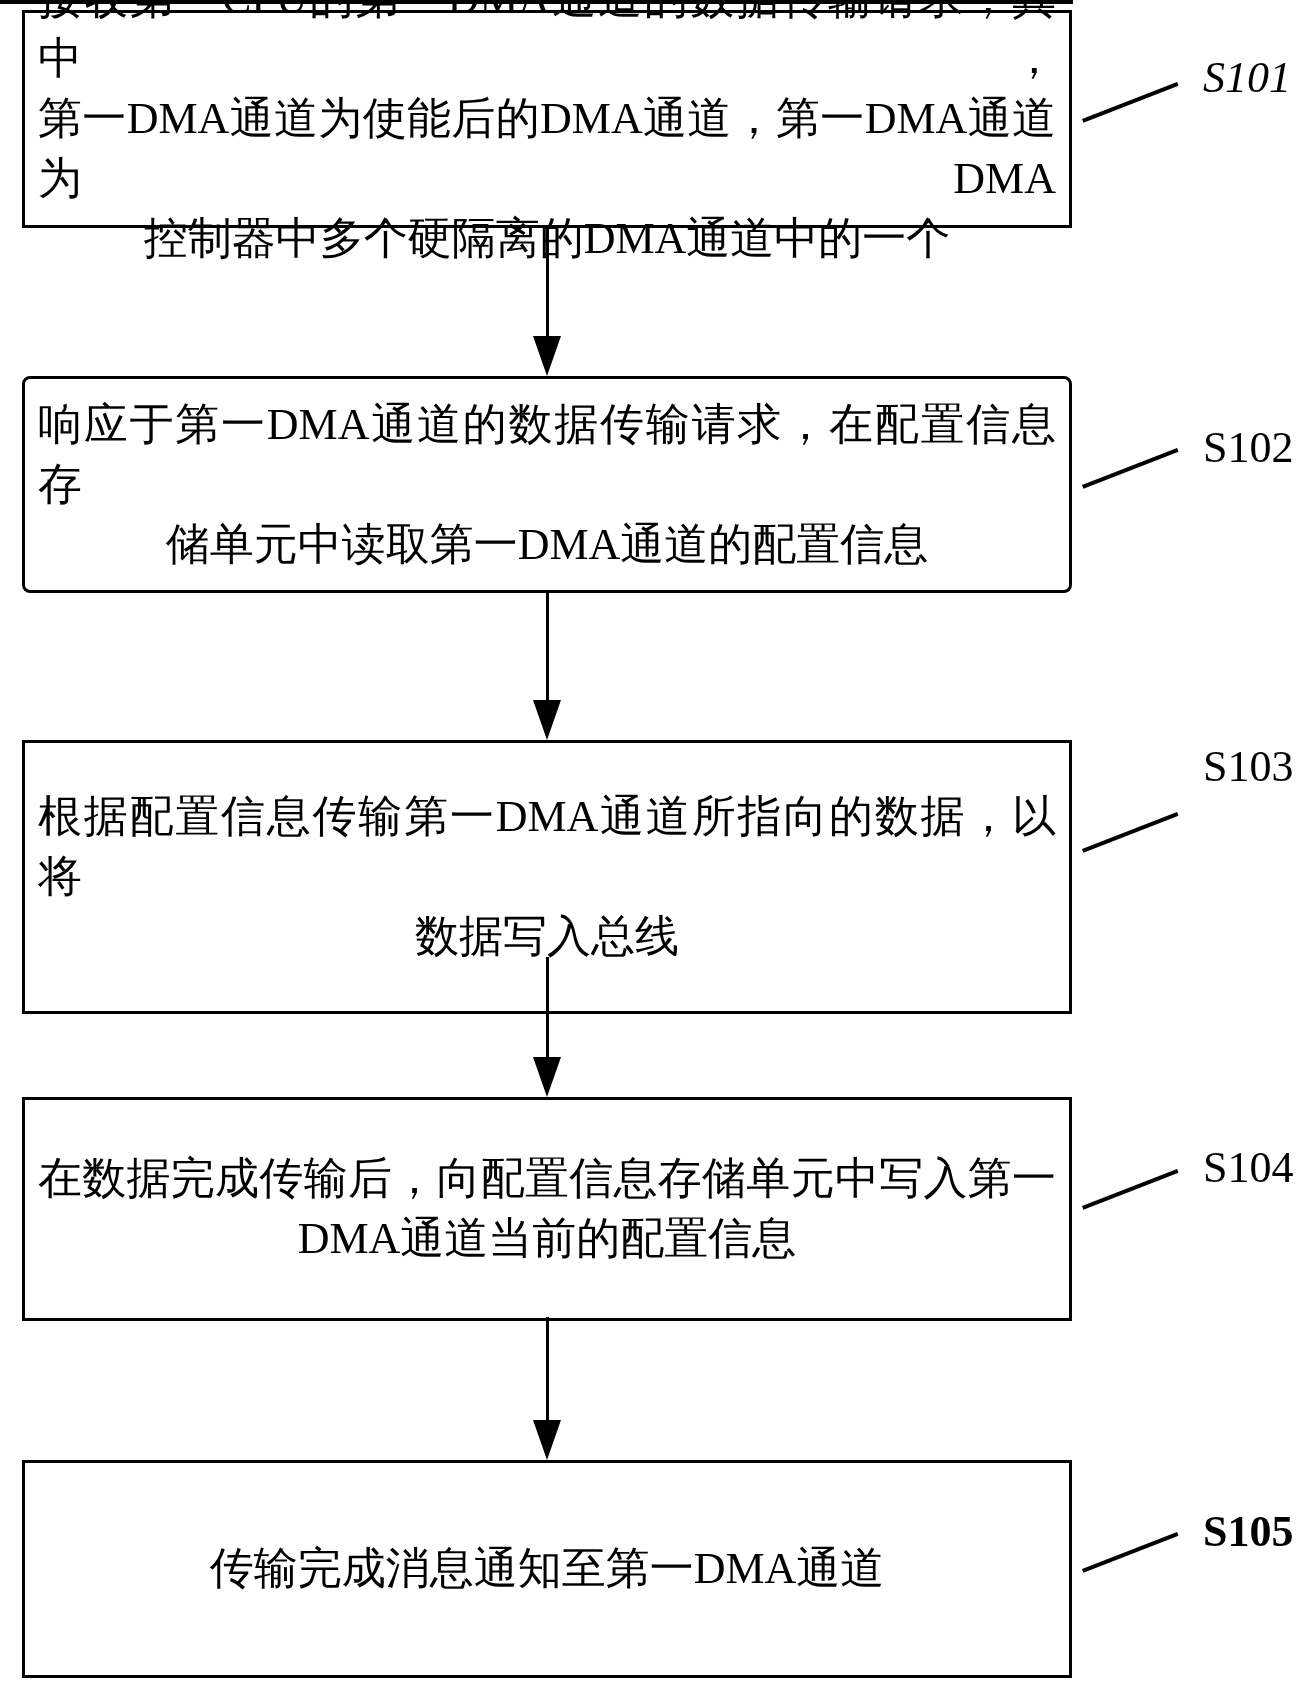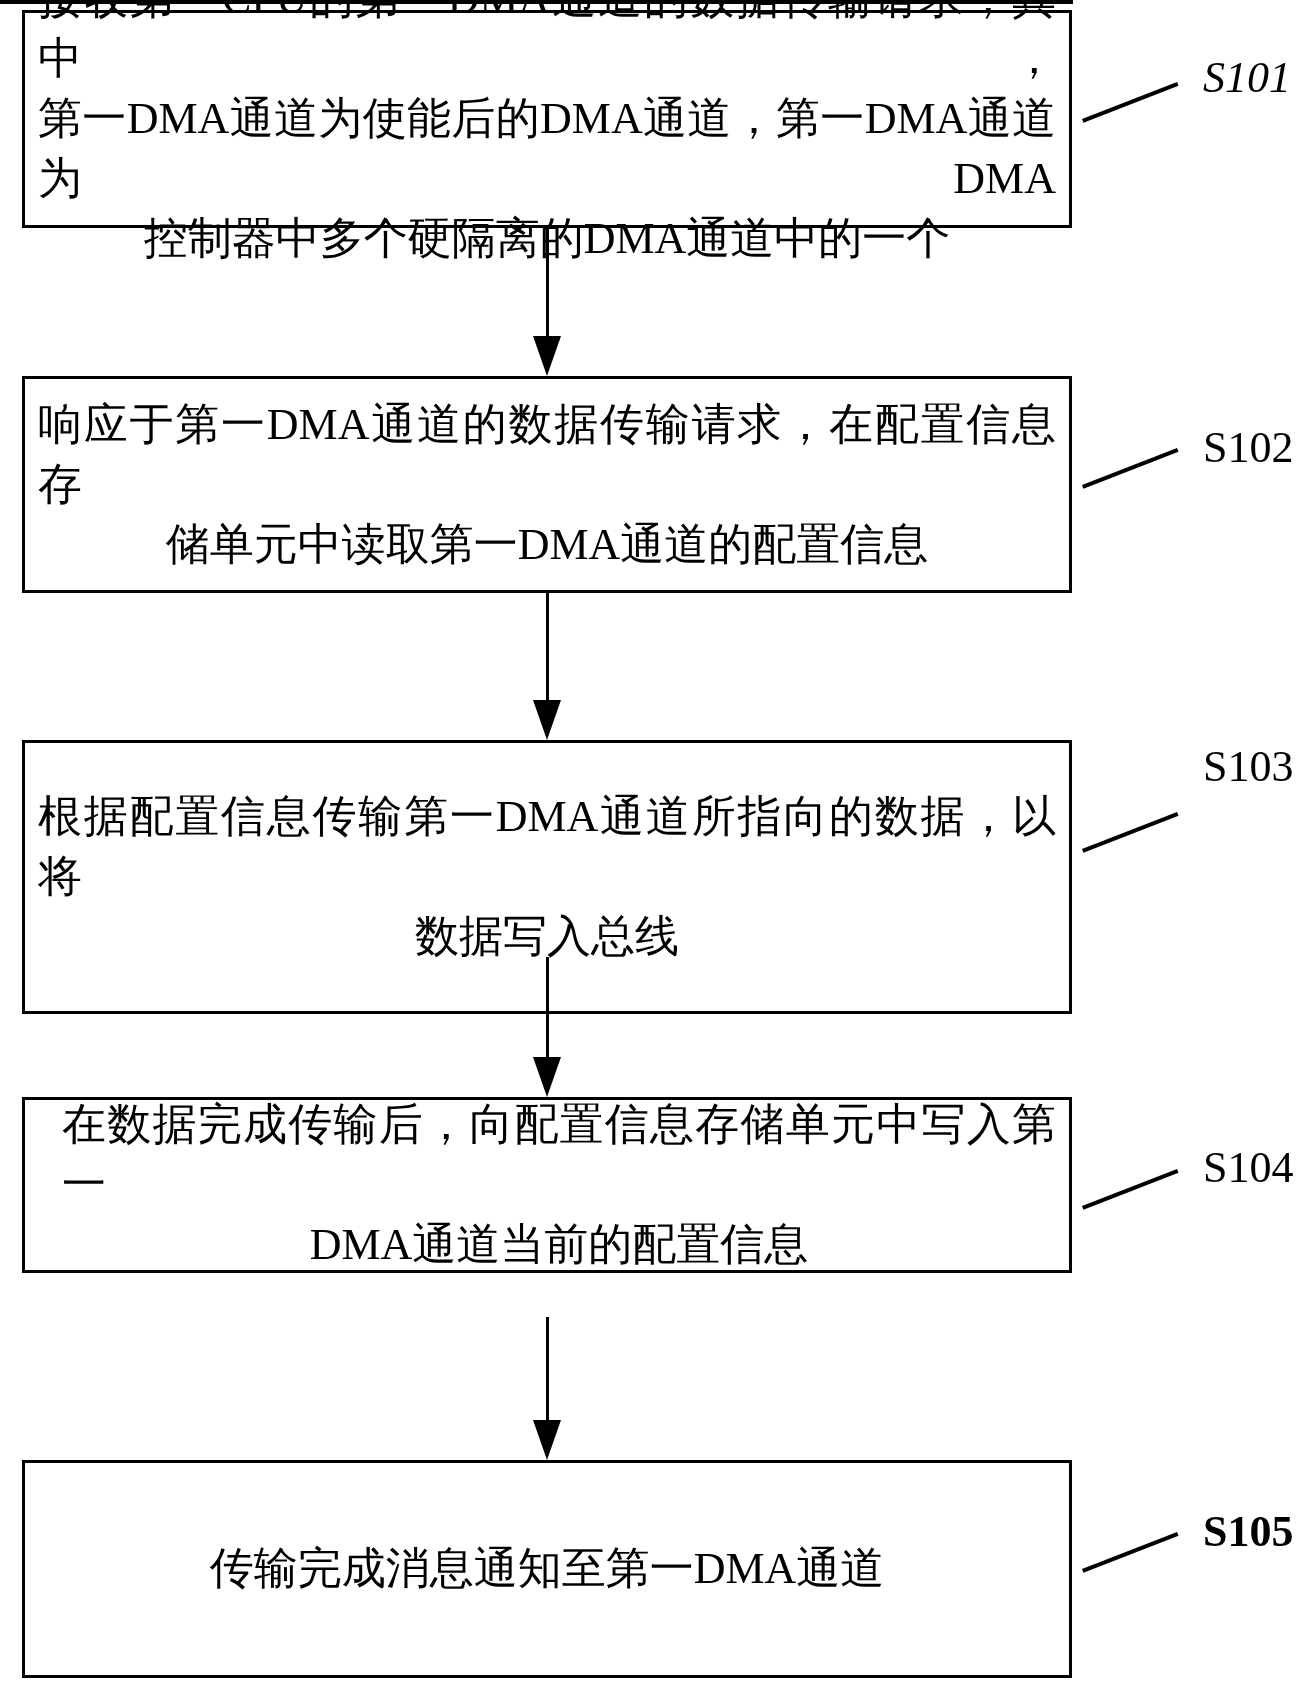--- a/index.html
+++ b/index.html
@@ -26,23 +26,23 @@
     position: absolute;
     left: 22px;
     width: 1050px;
     box-sizing: border-box;
     border: 3px solid #000;
     background: #fff;
     display: flex;
     align-items: center;
   }
   .box-1 { top: 10px;   height: 218px; }
-  .box-2 { top: 376px;  height: 217px; }
+  .box-2 { top: 376px;  height: 217px; border-radius: 8px; }
   .box-3 { top: 740px;  height: 274px; }
-  .box-4 { top: 1097px; height: 176px; padding-left: 24px; }
+  .box-4 { top: 1097px; height: 224px; }
   .box-5 { top: 1460px; height: 218px; }
 
   .box-text {
     width: 100%;
     padding: 0 13px;
     font-size: 44px;
     line-height: 60px;
   }
   .tline { display: block; width: 100%; }
   .tline.fill   { text-align: justify; text-align-last: justify; }

